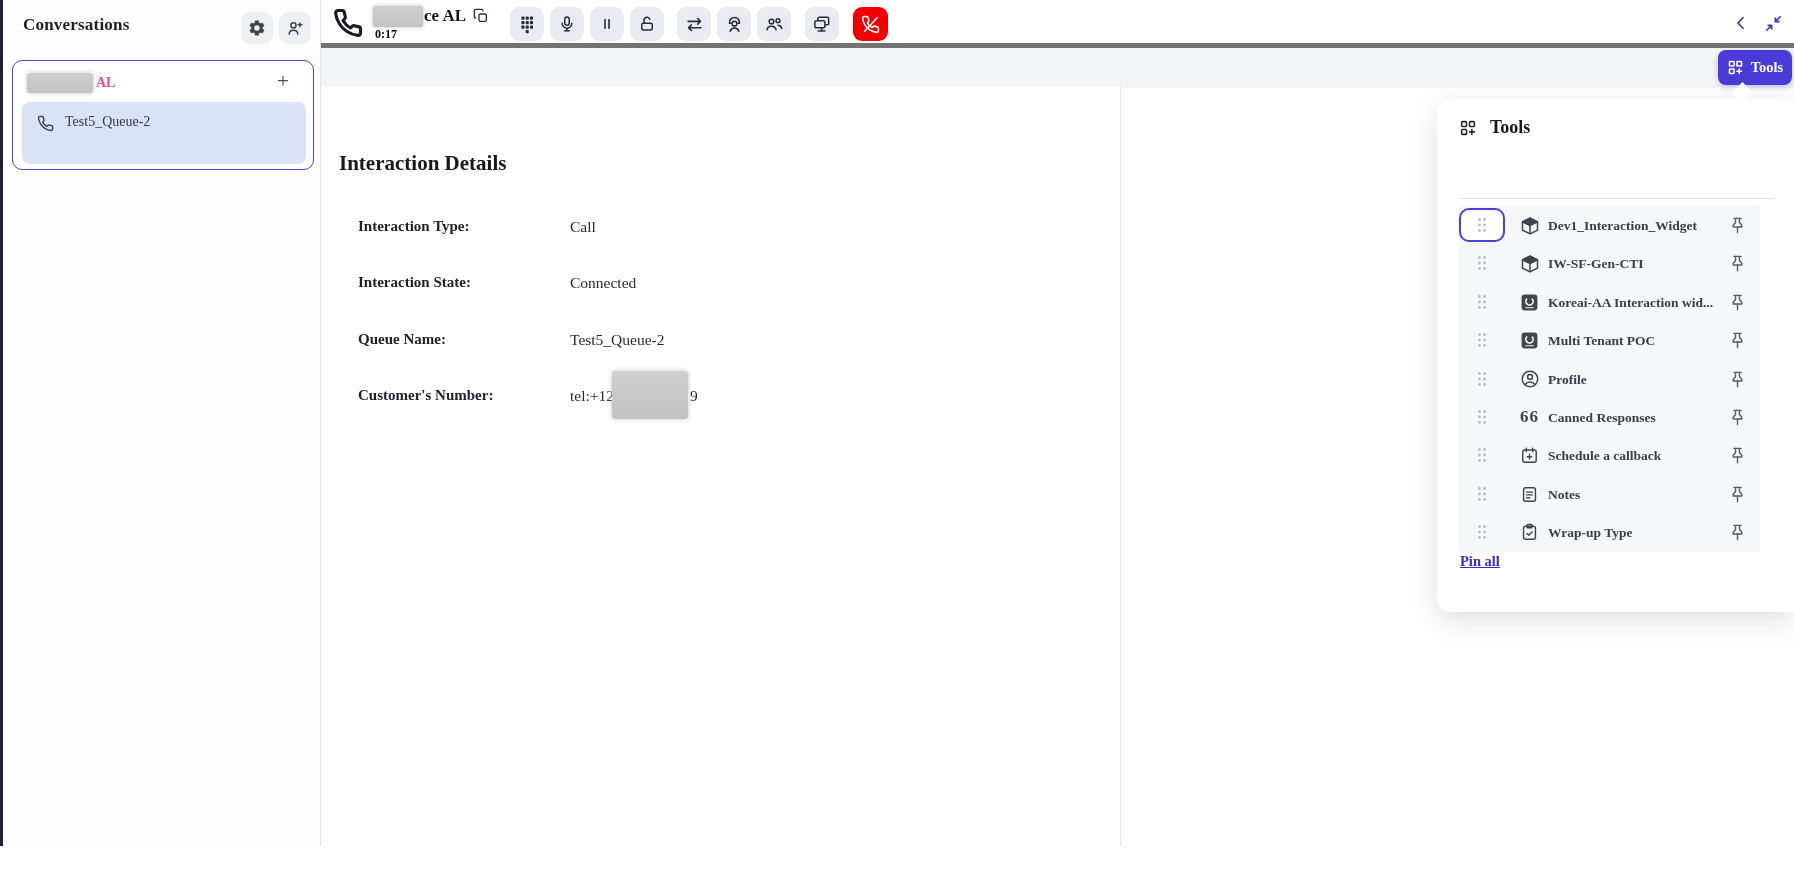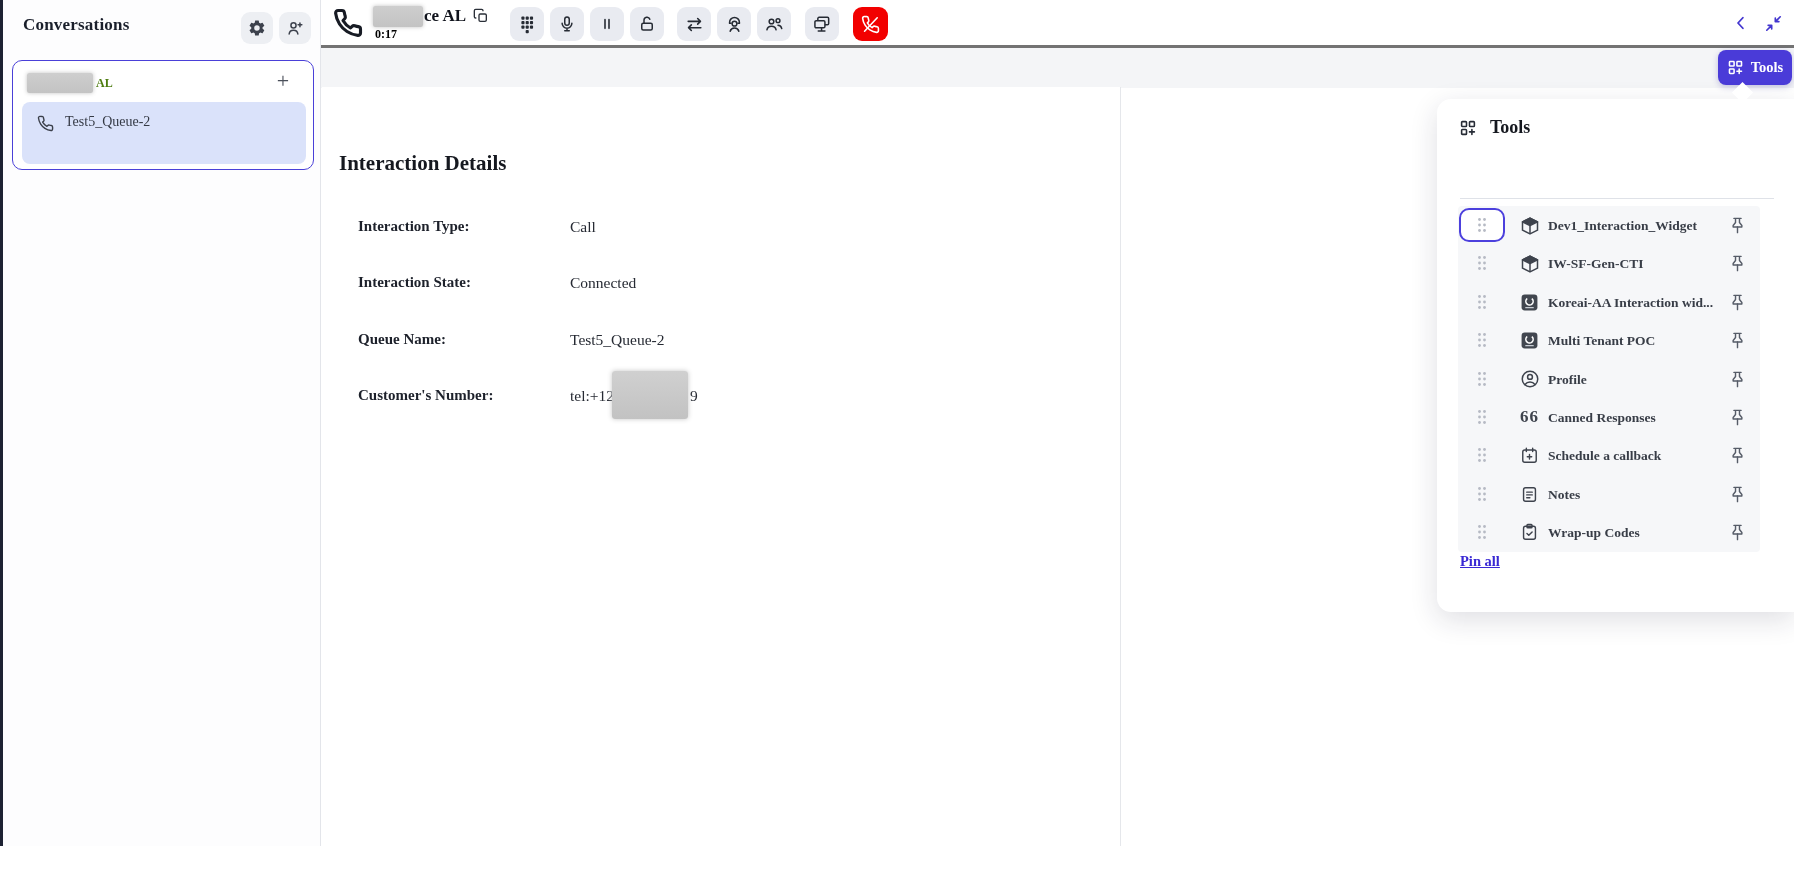--- a/index.html
+++ b/index.html
@@ -14,28 +14,28 @@
   .sidebar { position:absolute; left:3px; top:0; width:318px; height:866px; background:#fdfdfe; border-right:1px solid #e3e5ea; }
   .sidebar-title { position:absolute; left:20px; top:15px; font-size:17px; font-weight:bold; color:#1a1f2b; letter-spacing:.2px; }
   .icon-btn { position:absolute; width:32px; height:32px; background:#edeff3; border-radius:9px; display:flex; align-items:center; justify-content:center; color:#3c414c; cursor:pointer; }
   .btn-gear { left:238px; top:12px; }
   .btn-person-add { left:276px; top:12px; }
 
   .conv-card { position:absolute; left:9px; top:60px; width:302px; height:110px; background:#ffffff; border:1px solid #4a40d8; border-radius:10px; }
   .conv-head { position:absolute; left:14px; top:10px; right:14px; height:24px; display:flex; align-items:center; }
   .blur-chip { background:linear-gradient(180deg,#cecece,#c3c3c3); border-radius:2px; box-shadow:0 0 4px rgba(190,190,190,.9); }
   .conv-name-blur { width:66px; height:20px; margin-right:3px; }
-  .conv-name { font-size:12px; font-weight:bold; color:#4d7c0f; }
+  .conv-name { font-size:14px; font-weight:bold; color:#ec4899; }
   .conv-add { position:absolute; right:3px; top:-3px; width:26px; height:26px; display:flex; align-items:center; justify-content:center; font-size:22px; font-weight:400; color:#4a4f5a; cursor:pointer; }
   .queue-item { position:absolute; left:9px; top:41px; width:284px; height:62px; background:#dae2fa; border-radius:8px; padding:12px 0 0 15px; display:flex; align-items:flex-start; cursor:pointer; }
   .queue-item .q-icon { color:#3a3f4a; margin-right:11px; margin-top:1px; }
   .queue-label { font-size:14px; color:#343944; }
 
   
-  .topbar { position:absolute; left:321px; top:0; width:1473px; height:48px; background:#ffffff; border-bottom:3px solid #737373; }
+  .topbar { position:absolute; left:321px; top:0; width:1473px; height:48px; background:#ffffff; border-bottom:5px solid #737373; }
   .tb-phone { position:absolute; left:12px; top:8px; color:#171b24; }
   .tb-name-row { position:absolute; left:52px; top:5px; height:22px; display:flex; align-items:center; }
   .tb-name-blur { width:50px; height:21px; }
   .tb-name { font-size:17px; font-weight:bold; color:#10131c; margin-left:1px; }
   .tb-copy { margin-left:7px; color:#2a2f38; cursor:pointer; display:flex; }
   .tb-timer { position:absolute; left:54px; top:27px; font-size:12px; font-weight:bold; color:#000000; }
 
   .ctl-btn { position:absolute; top:7px; width:34px; height:34px; border-radius:9px; background:#e9ebf1; color:#262b34; display:flex; align-items:center; justify-content:center; cursor:pointer; }
   .ctl-red { background:#f20000; width:35px; }
 
@@ -514,21 +514,21 @@
               <circle cx="7.5" cy="13.5" r="1.4"></circle>
             </svg>
         </span>
         <span class="tool-ic">
           <svg width="19" height="19" viewBox="0 0 24 24" fill="none" stroke="currentColor" stroke-width="1.8" stroke-linecap="round" stroke-linejoin="round">
               <rect x="4.5" y="4" width="15" height="16.5" rx="2.5"></rect>
               <rect x="8.8" y="2" width="6.4" height="4" rx="1"></rect>
               <path d="M8.8 13.3l2.3 2.3 4.2-4.3"></path>
             </svg>
         </span>
-        <span class="tool-label">Wrap-up Codes</span>
+        <span class="tool-label">Wrap-up Type</span>
         <span class="pin-btn">
           <svg width="19" height="19" viewBox="0 0 24 24" fill="none" stroke="currentColor" stroke-width="1.8" stroke-linecap="round" stroke-linejoin="round">
               <path d="M7.5 3h9M9.5 3v5.3L6.5 12v1.8h11V12l-3-3.7V3"></path>
               <path d="M12 13.8V21"></path>
             </svg>
         </span>
       </div>
 
     </div>
 

